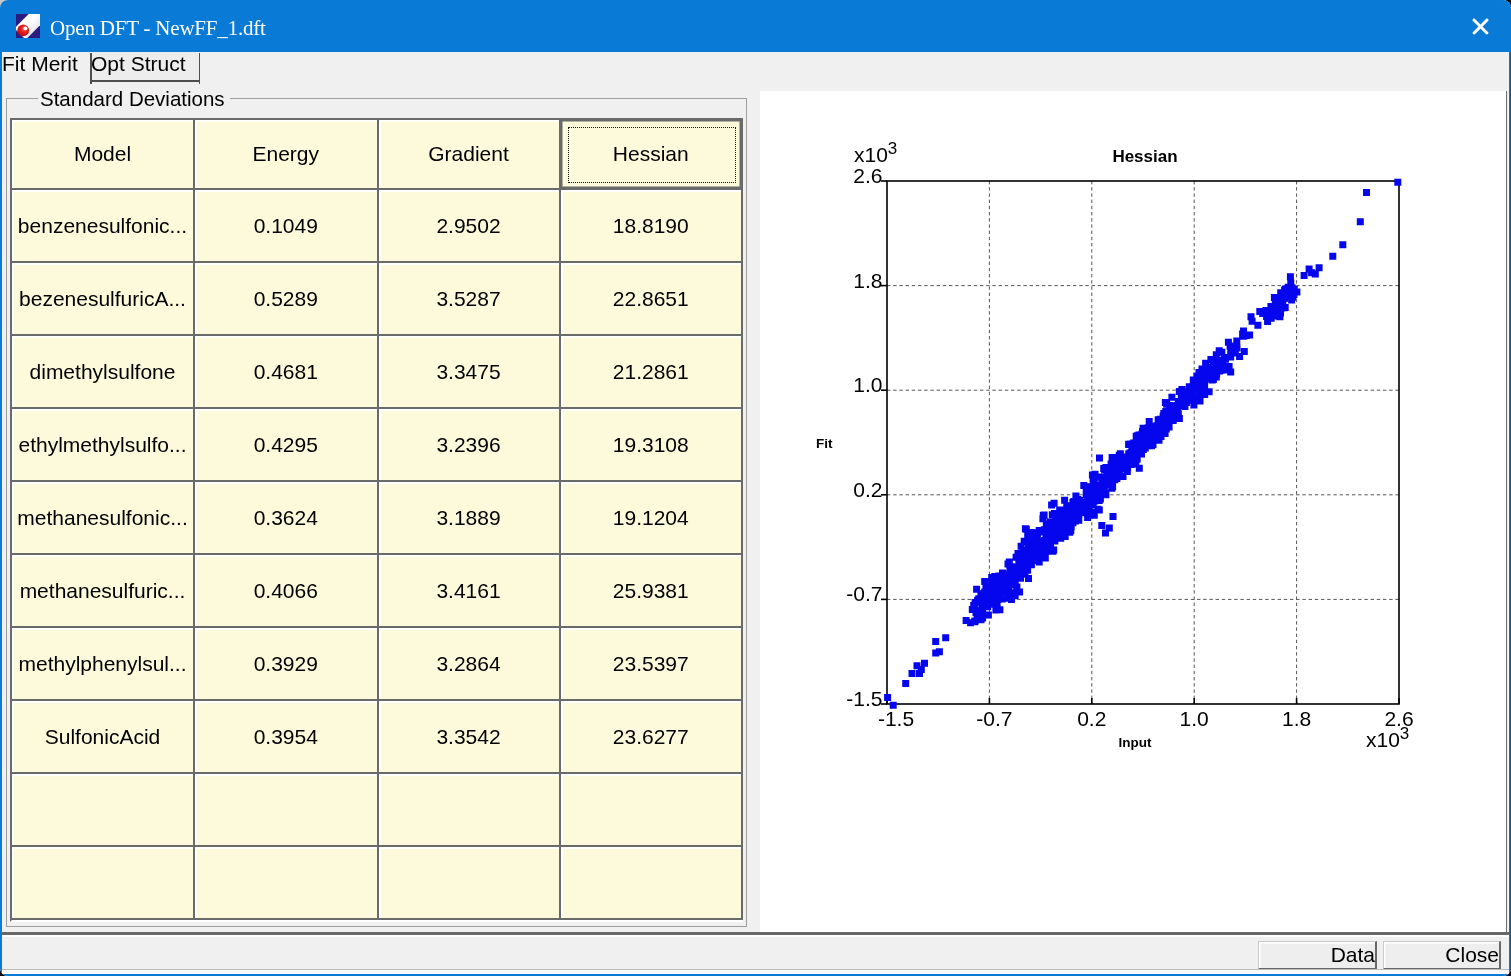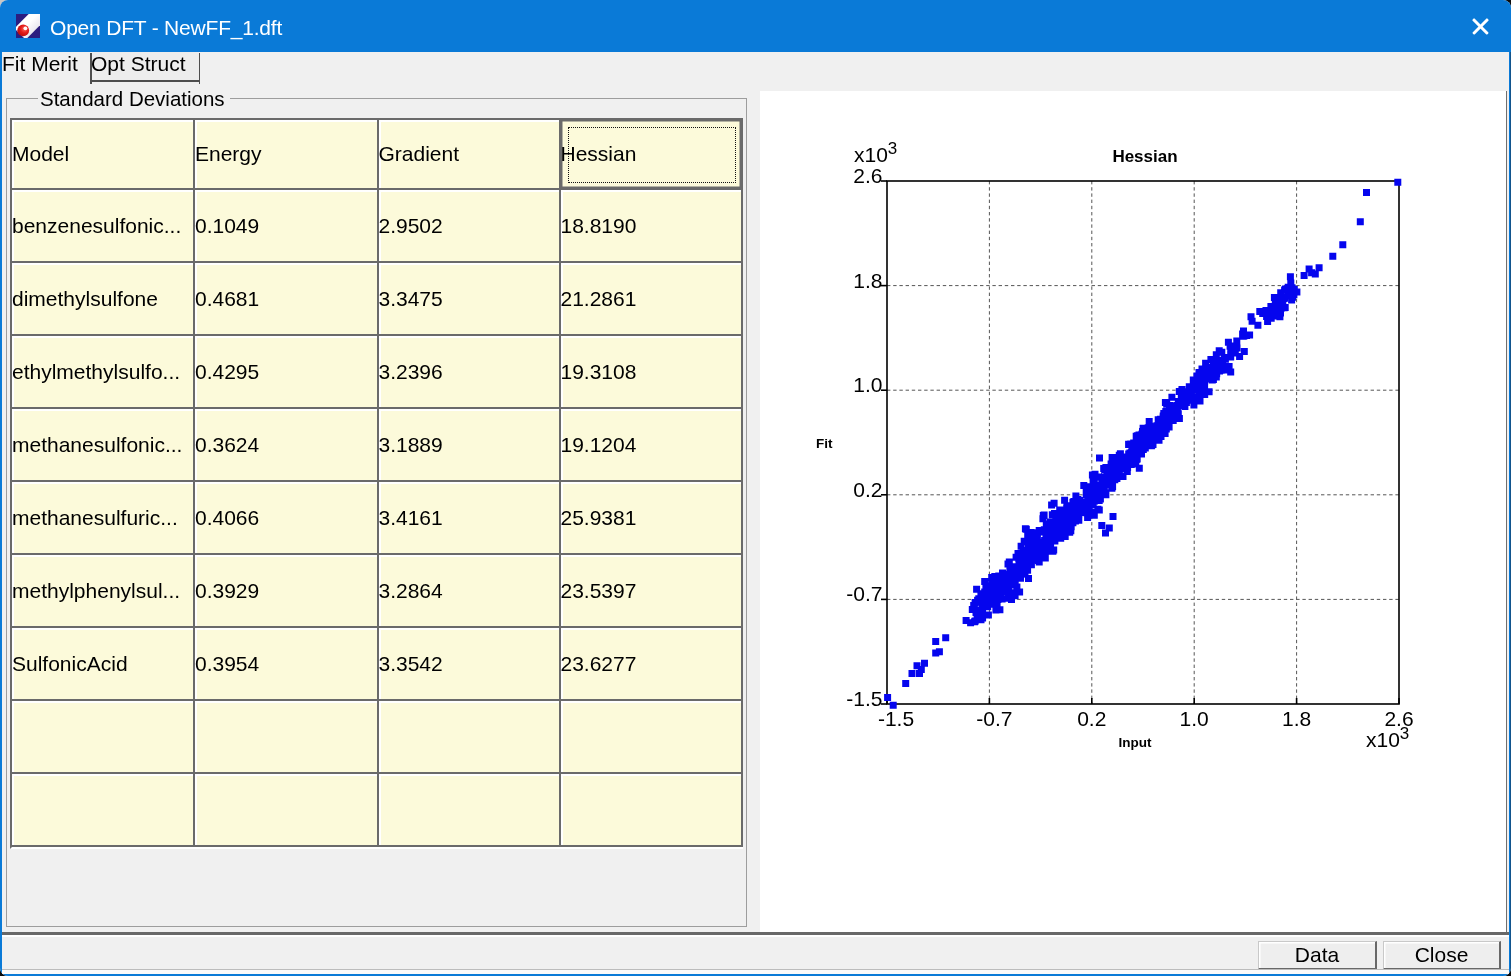--- a/index.html
+++ b/index.html
@@ -2,57 +2,57 @@
 <html><head>
 <meta charset="utf-8">
 <style>
   html,body{margin:0;padding:0;width:1511px;height:976px;overflow:hidden;background:#0a0a0a;
     font-family:"Liberation Sans",sans-serif;}
   .tlpatch{position:absolute;left:0;top:0;width:14px;height:14px;background:#c9c7c5;}
   .win{position:absolute;left:0;top:0;width:1511px;height:976px;border-radius:8px;
     background:#f0f0f0;overflow:hidden;}
   .tb{position:absolute;left:0;top:0;width:1511px;height:52px;background:#0a7ad7;}
   .tb .title{position:absolute;left:50px;top:0;height:52px;line-height:56px;color:#fff;
-    font-size:21px;letter-spacing:-0.2px;}
+    font-size:21px;letter-spacing:-0.2px;font-family:Liberation Serif, serif;}
   .leftb{position:absolute;left:0;top:52px;width:2px;bottom:0;background:#0a7ad7;}
   .rightb{position:absolute;right:0;top:52px;width:2px;bottom:0;background:#0a7ad7;}
   .botb{position:absolute;left:0;right:0;bottom:0;height:2.5px;background:#0a7ad7;}
   .botb::before{content:"";position:absolute;left:2px;right:2px;top:-5px;height:1.6px;background:#bcbcbc;}
   .botb::after{content:"";position:absolute;left:2px;right:2px;top:-3.2px;height:3.2px;background:#fafafa;}
   
   .tab{position:absolute;top:52px;height:30px;font-size:21px;color:#000;text-align:left;}
   .tabdiv{position:absolute;top:53px;height:31px;width:1.5px;background:#4e4e4e;}
   .tabline{position:absolute;top:80px;height:1.5px;background:#4e4e4e;}
   
   .gbox{position:absolute;left:6px;top:98px;width:741px;height:829px;
     border:1px solid #9d9d9d;box-sizing:border-box;}
   .glabel{position:absolute;left:3px;top:-12px;background:#f0f0f0;font-size:20.5px;
     padding:0 5px 0 2px;white-space:nowrap;margin-left:28px;}
   
   table.t{position:absolute;left:10px;top:118px;border-collapse:separate;border-spacing:0;
     table-layout:fixed;border-top:2px solid #6a6a6a;border-left:2px solid #6a6a6a;
     border-bottom:2px solid #ffffff;}
   table.t td{background:#fcfada;border-right:2px solid #6a6a6a;border-bottom:2px solid #6a6a6a;
-    box-shadow:inset 2px 2px 0 0 #ffffff;font-size:21px;color:#000;text-align:left;
+    box-shadow:inset 2px 2px 0 0 #ffffff;font-size:21px;color:#000;text-align:center;
     vertical-align:middle;padding:0;box-sizing:border-box;overflow:hidden;white-space:nowrap;}
   table.t tr.h td{height:70px;}
   table.t tr.r td{height:73px;}
   table.t td.sel{box-shadow:inset 0 0 0 1.5px #6a6a6a;
     outline:1.2px dotted #111;outline-offset:-8px;}
   
   .canvas{position:absolute;left:759.5px;top:91px;width:746px;height:841px;background:#ffffff;border-right:1.5px solid #6f6f6f;}
   
   .groove{position:absolute;left:2px;right:2px;top:932px;height:4.5px;}
   .groove::before{content:"";position:absolute;left:0;right:0;top:0;height:2.5px;background:#686868;}
   .groove::after{content:"";position:absolute;left:0;right:0;top:2.5px;height:2px;background:#ffffff;}
   .btn{position:absolute;top:941px;height:29px;background:#eeeeee;
     border-top:1.5px solid #c9c9c9;border-left:1.5px solid #c9c9c9;
     border-right:2px solid #686868;border-bottom:2px solid #686868;
     box-shadow:inset 1.5px 1.5px 0 #ffffff;
-    box-sizing:border-box;font-size:21px;text-align:center;line-height:25px;color:#000;}
+    box-sizing:border-box;font-size:21px;text-align:right;line-height:25px;color:#000;}
   .x{position:absolute;right:23px;top:18px;width:16px;height:16px;}
   .x:before,.x:after{content:"";position:absolute;left:-2.5px;top:6.6px;width:21px;height:2.8px;
     background:#fff;border-radius:1px;}
   .x:before{transform:rotate(45deg);}
   .x:after{transform:rotate(-45deg);}
 </style>
 </head>
 <body>
 <div class="tlpatch"></div>
 <div class="win">
@@ -101,20 +101,26 @@
           <td>Gradient</td>
           <td class="sel">Hessian</td>
         </tr>
     <tr class="r">
           <td>benzenesulfonic...</td>
           <td>0.1049</td>
           <td>2.9502</td>
           <td>18.8190</td>
         </tr>
     <tr class="r">
+          <td>bezenesulfuricA...</td>
+          <td>0.5289</td>
+          <td>3.5287</td>
+          <td>22.8651</td>
+        </tr>
+    <tr class="r">
           <td>dimethylsulfone</td>
           <td>0.4681</td>
           <td>3.3475</td>
           <td>21.2861</td>
         </tr>
     <tr class="r">
           <td>ethylmethylsulfo...</td>
           <td>0.4295</td>
           <td>3.2396</td>
           <td>19.3108</td>

